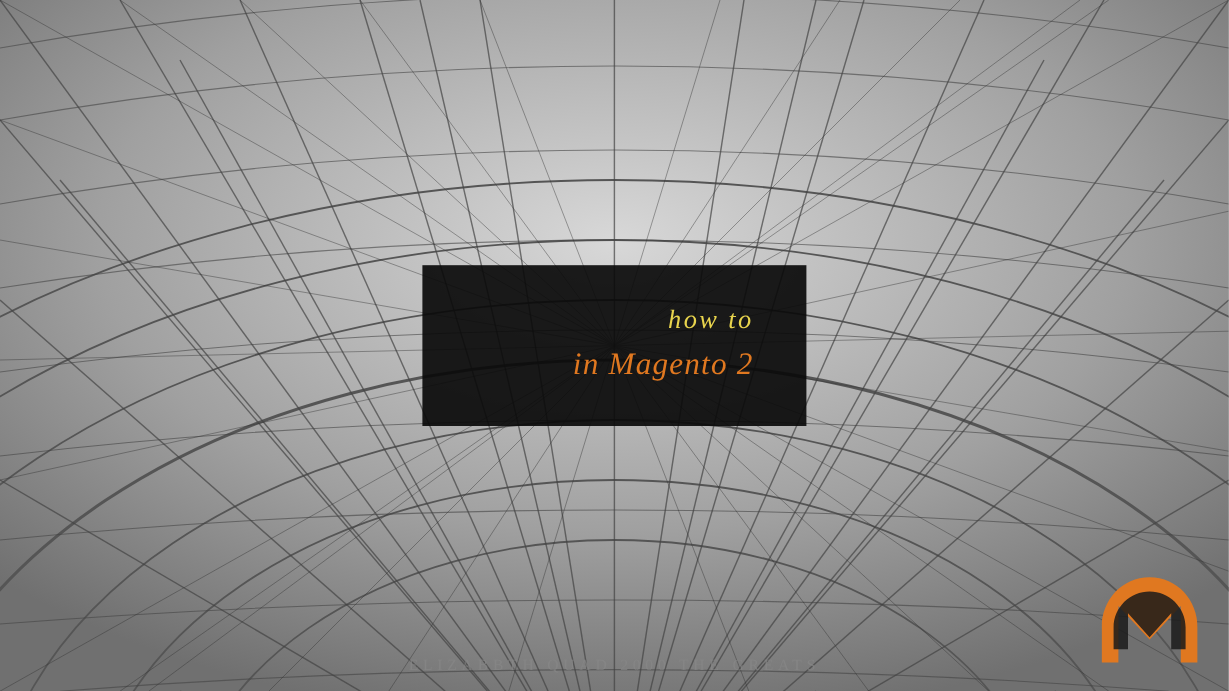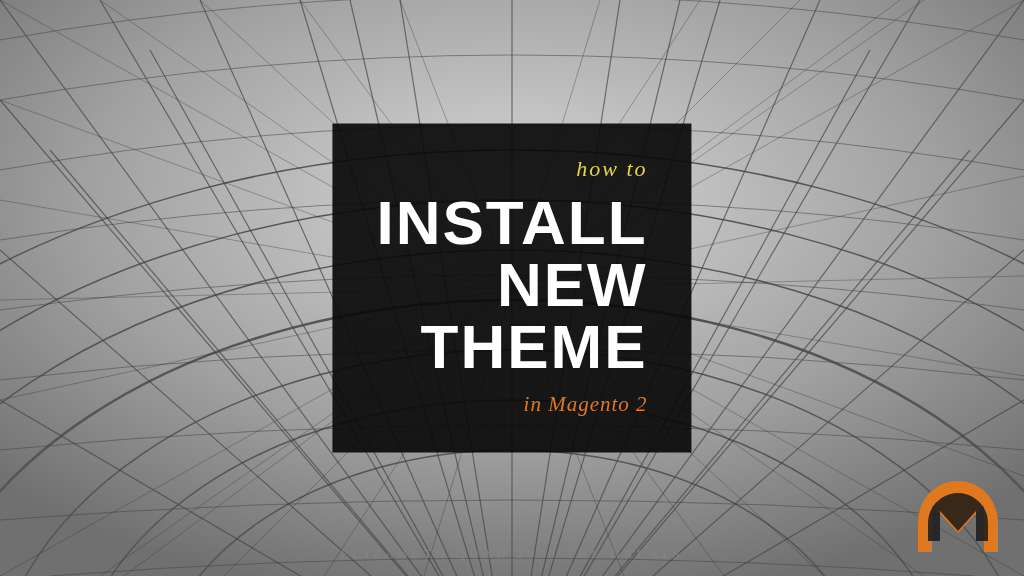--- a/index.html
+++ b/index.html
@@ -51,21 +51,21 @@
       font-size: 62px;
       font-weight: 900;
       color: #ffffff;
       line-height: 1.0;
       letter-spacing: 2px;
       text-transform: uppercase;
       margin-bottom: 14px;
     }
 
     .sub-title {
-      font-size: 21px;
+      font-size: 26px;
       font-weight: 400;
       color: #e07820;
       letter-spacing: 1px;
       font-family: Georgia, serif;
       font-style: italic;
     }
 
     
     .magento-logo {
       position: absolute;
@@ -167,25 +167,20 @@
       <line x1="800" y1="0" x2="224" y2="576"></line>
       <line x1="900" y1="0" x2="124" y2="576"></line>
       <line x1="924" y1="0" x2="100" y2="576"></line>
     </g>
 
     <text x="512" y="558" text-anchor="middle" font-size="13" fill="#888" font-family="serif" letter-spacing="4" opacity="0.7">ELIZABBTH QUAD 2000 THE GREATS</text>
   </svg>
 
   <div class="center-card">
     <div class="how-to-text">how to</div>
-    <div class="main-title">
-      <div>INSTALL</div>
-      <div>NEW</div>
-      <div>THEME</div>
-    </div>
     <div class="sub-title">in Magento 2</div>
   </div>
 
   <svg class="magento-logo" viewBox="0 0 80 75" xmlns="http://www.w3.org/2000/svg">
 
     <g fill="#e07820">
 
       <path d="M40 4 C18 4 0 22 0 44 C0 58 8 70 20 75 L20 30 L40 52 L60 30 L60 75 C72 70 80 58 80 44 C80 22 62 4 40 4 Z" opacity="0.0"></path>
 
       <path d="M40 2

